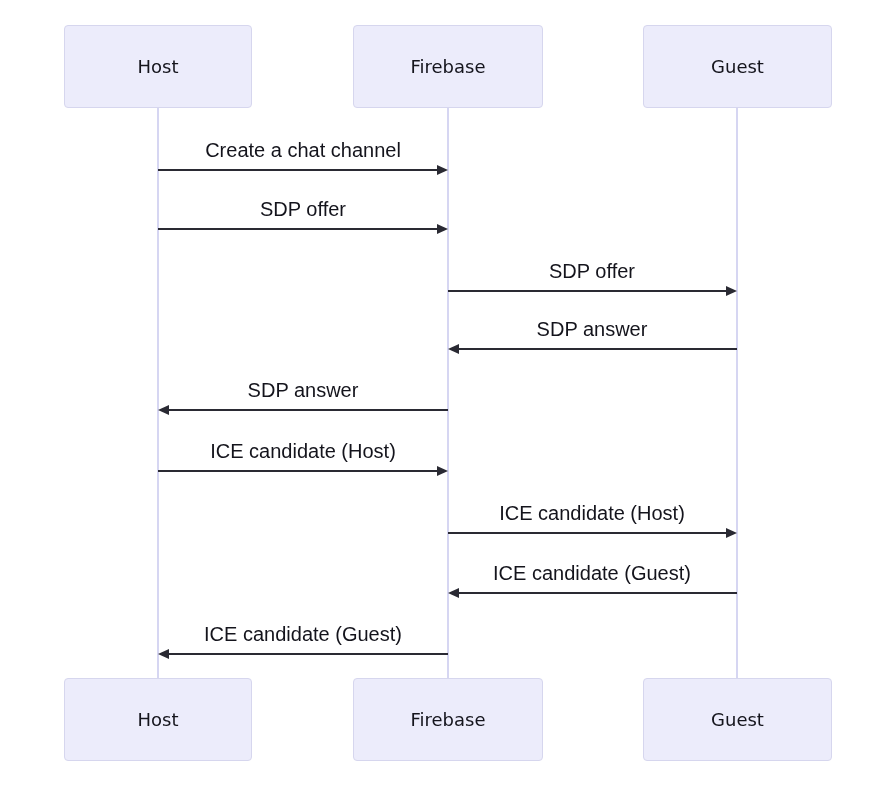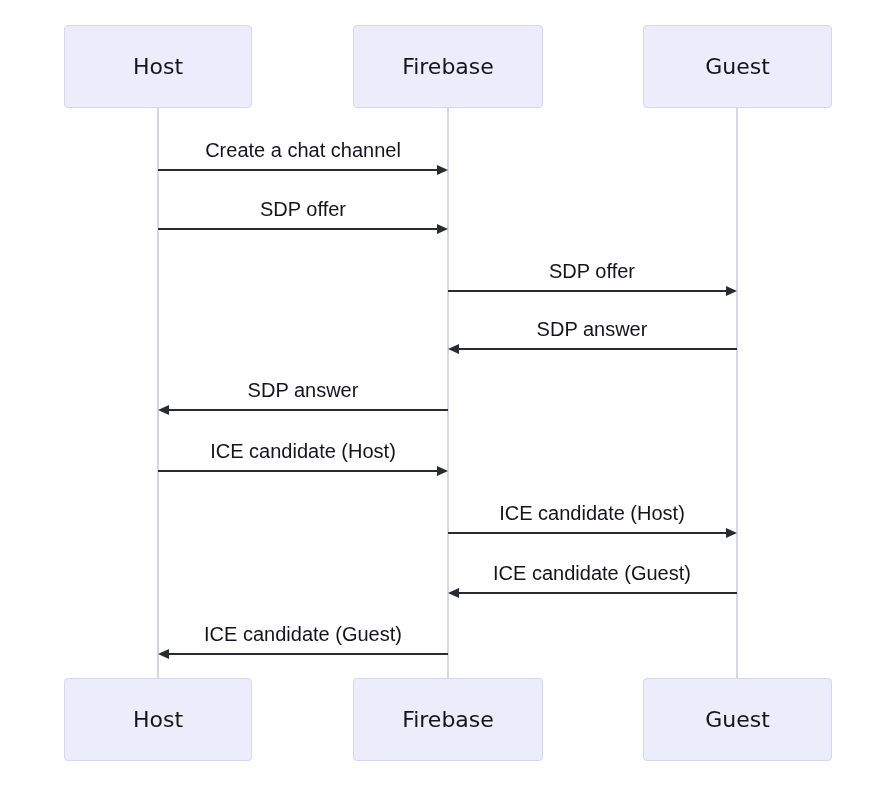--- a/index.html
+++ b/index.html
@@ -22,21 +22,21 @@
     position: absolute;
     box-sizing: border-box;
     background: #ececfb;
     border: 1px solid #d6d6ee;
     border-radius: 4px;
     display: flex;
     align-items: center;
     justify-content: center;
   }
   .participant-label {
-    font-size: 22px;
+    font-size: 18px;
     color: #14141c;
     font-family: "DejaVu Sans", "Liberation Sans", sans-serif;
     line-height: 1;
     white-space: nowrap;
   }
   .lifeline {
     position: absolute;
     width: 2px;
     background: #d6d6f2;
   }

